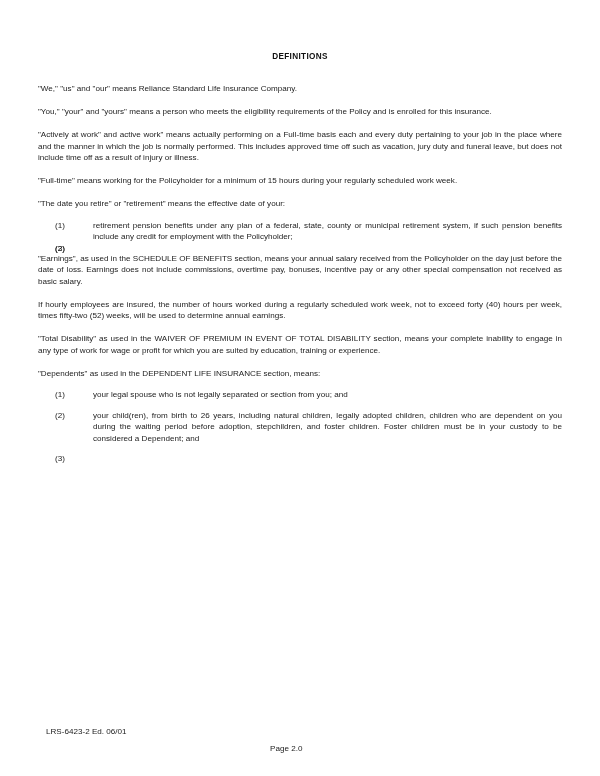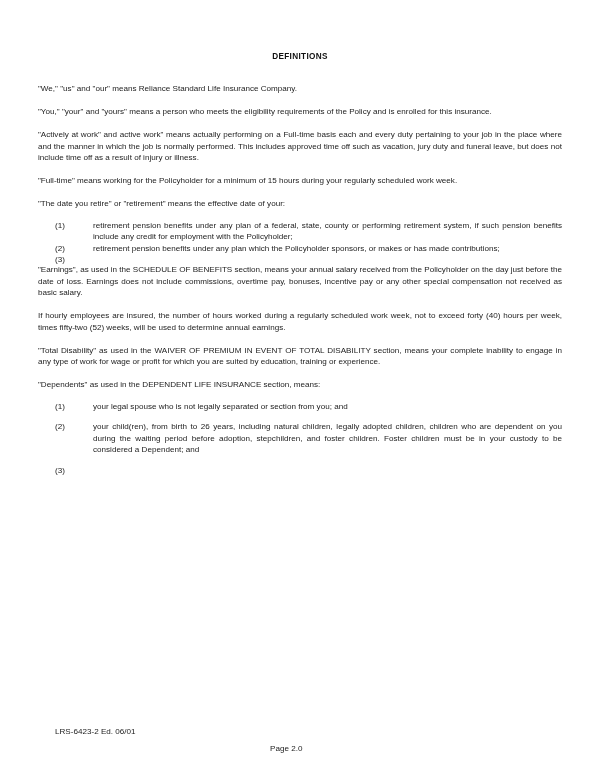--- a/index.html
+++ b/index.html
@@ -85,21 +85,21 @@
   .footer {
     position: absolute;
     left: 38px;
     top: 726px;
     width: 524px;
     font-size: 8.1px;
     line-height: 11px;
   }
   .footer .doc-code {
     position: absolute;
-    left: 17px;
+    left: 8px;
     top: 0;
   }
   .footer .page-num {
     position: absolute;
     left: 232px;
     top: 17px;
   }
 </style>
 </head>
 <body>
@@ -123,25 +123,24 @@
 
     <p class="para">"Full-time" means working for the Policyholder for a minimum of 15 hours during your regularly scheduled work week.</p>
     <div class="gap-para"></div>
 
     <p class="para">"The date you retire" or "retirement" means the effective date of your:</p>
     <div class="gap-list"></div>
 
     <ol class="numlist">
       <li>
         <span class="marker">(1)</span>
-        <span>retirement pension benefits under any plan of a federal, state, county or performing retirement system, if such pension benefits include any credit for employment with the Policyholder;</span>
+        <span>retirement pension benefits under any plan of a federal, state, county or municipal retirement system, if such pension benefits include any credit for employment with the Policyholder;</span>
       </li>
       <li>
         <span class="marker">(2)</span>
-        <span>retirement pension benefits under any plan which the Policyholder sponsors, or makes or has made contributions;</span>
       </li>
       <li>
         <span class="marker">(3)</span>
       </li>
     </ol>
 
     <div class="gap-list"></div>
 
     <p class="para">"Earnings", as used in the SCHEDULE OF BENEFITS section, means your annual salary received from the Policyholder on the day just before the date of loss.  Earnings does not include commissions, overtime pay, bonuses, incentive pay or any other special compensation not received as basic salary.</p>
     <div class="gap-para"></div>

